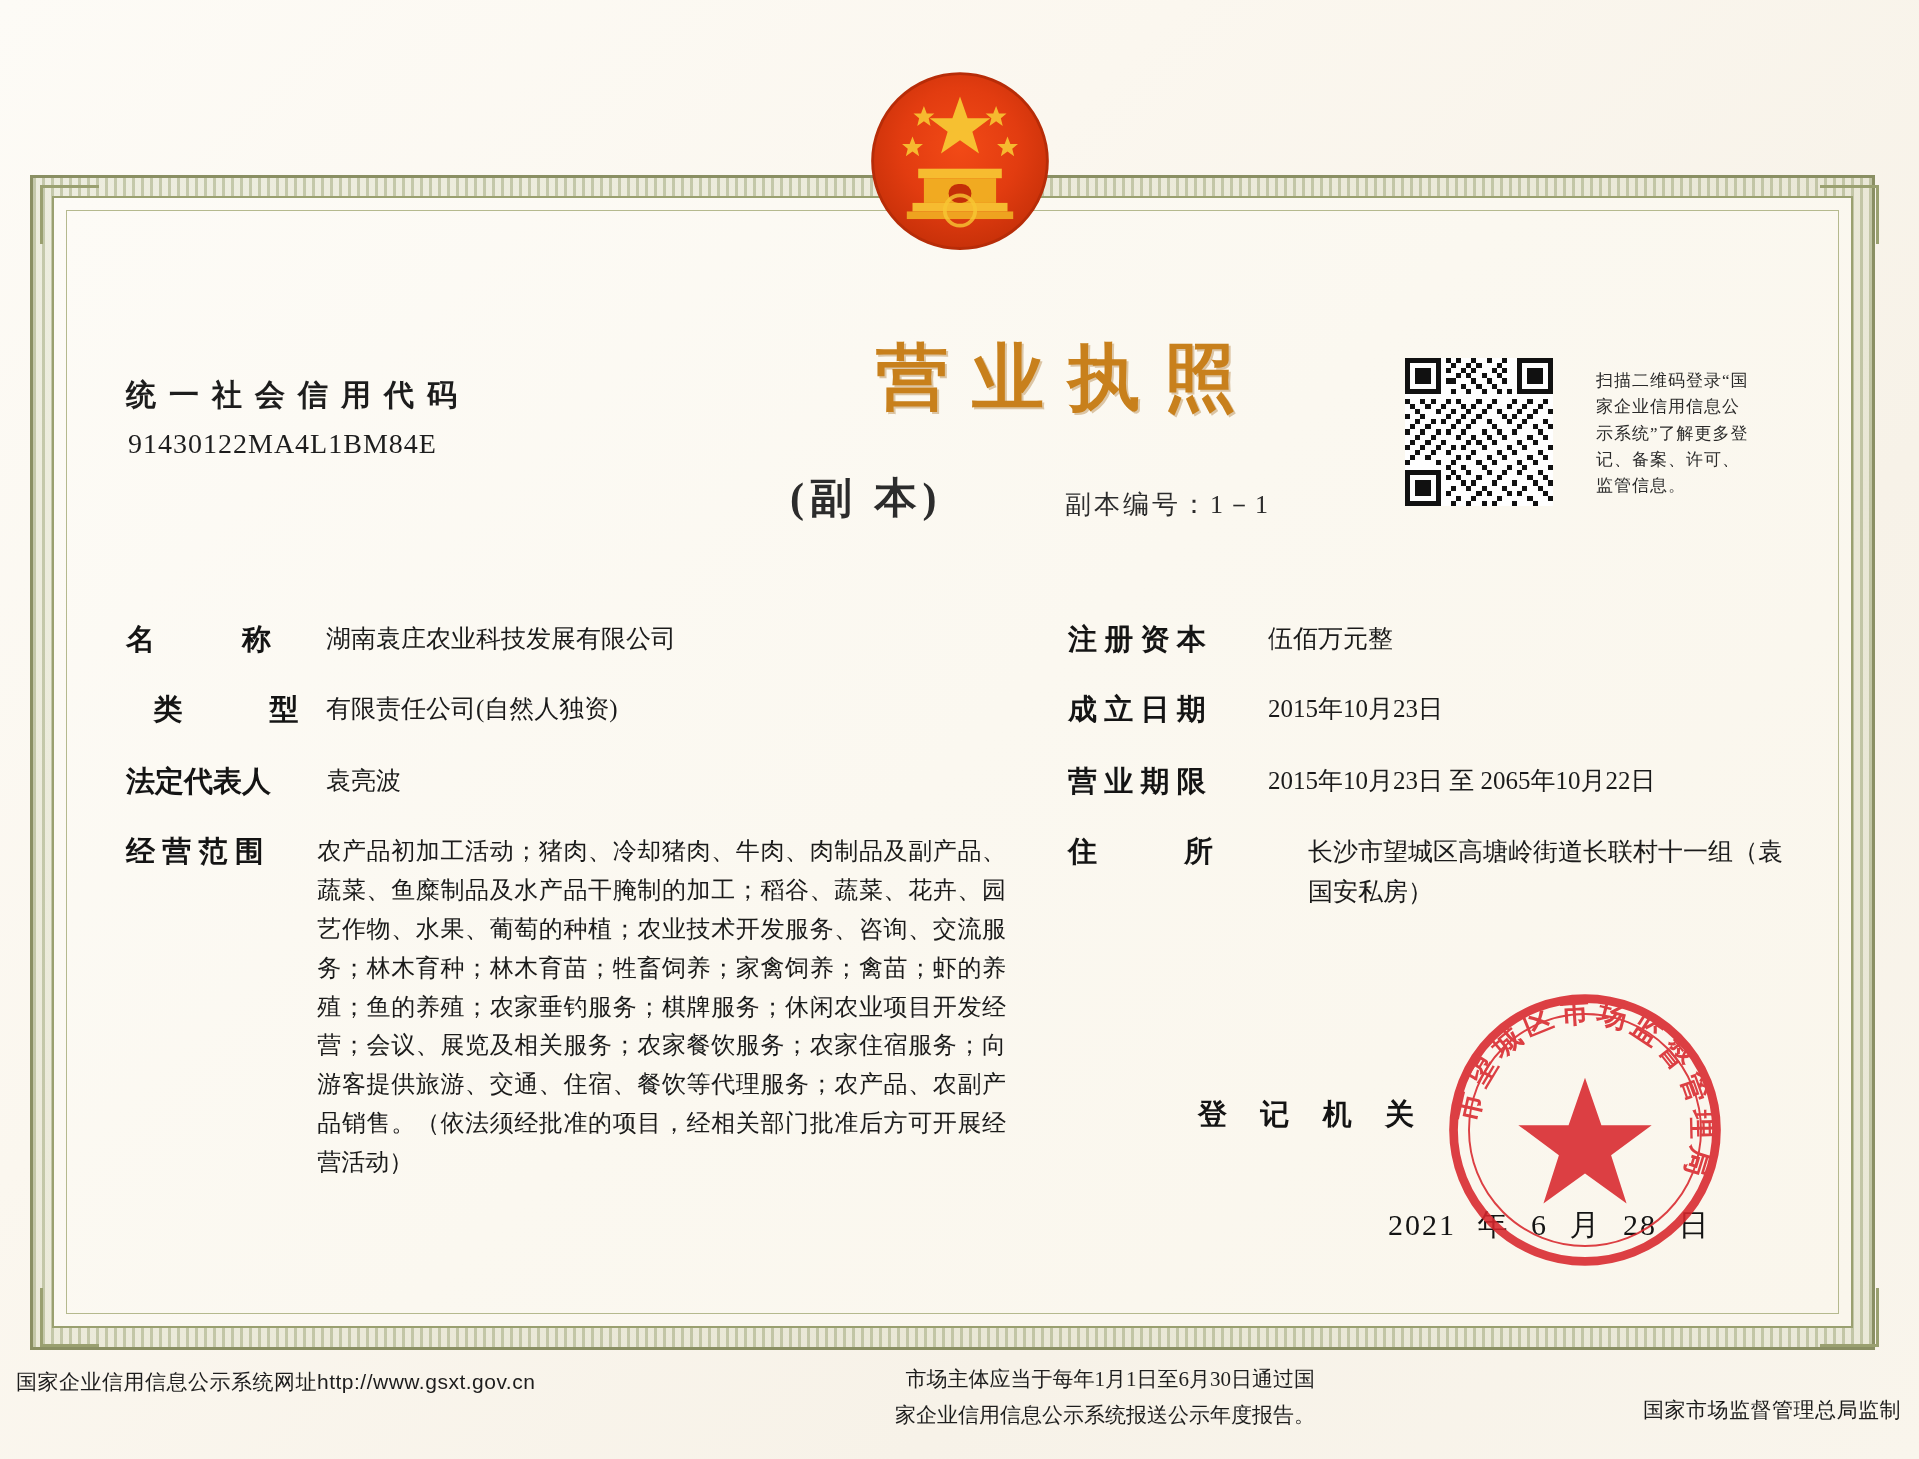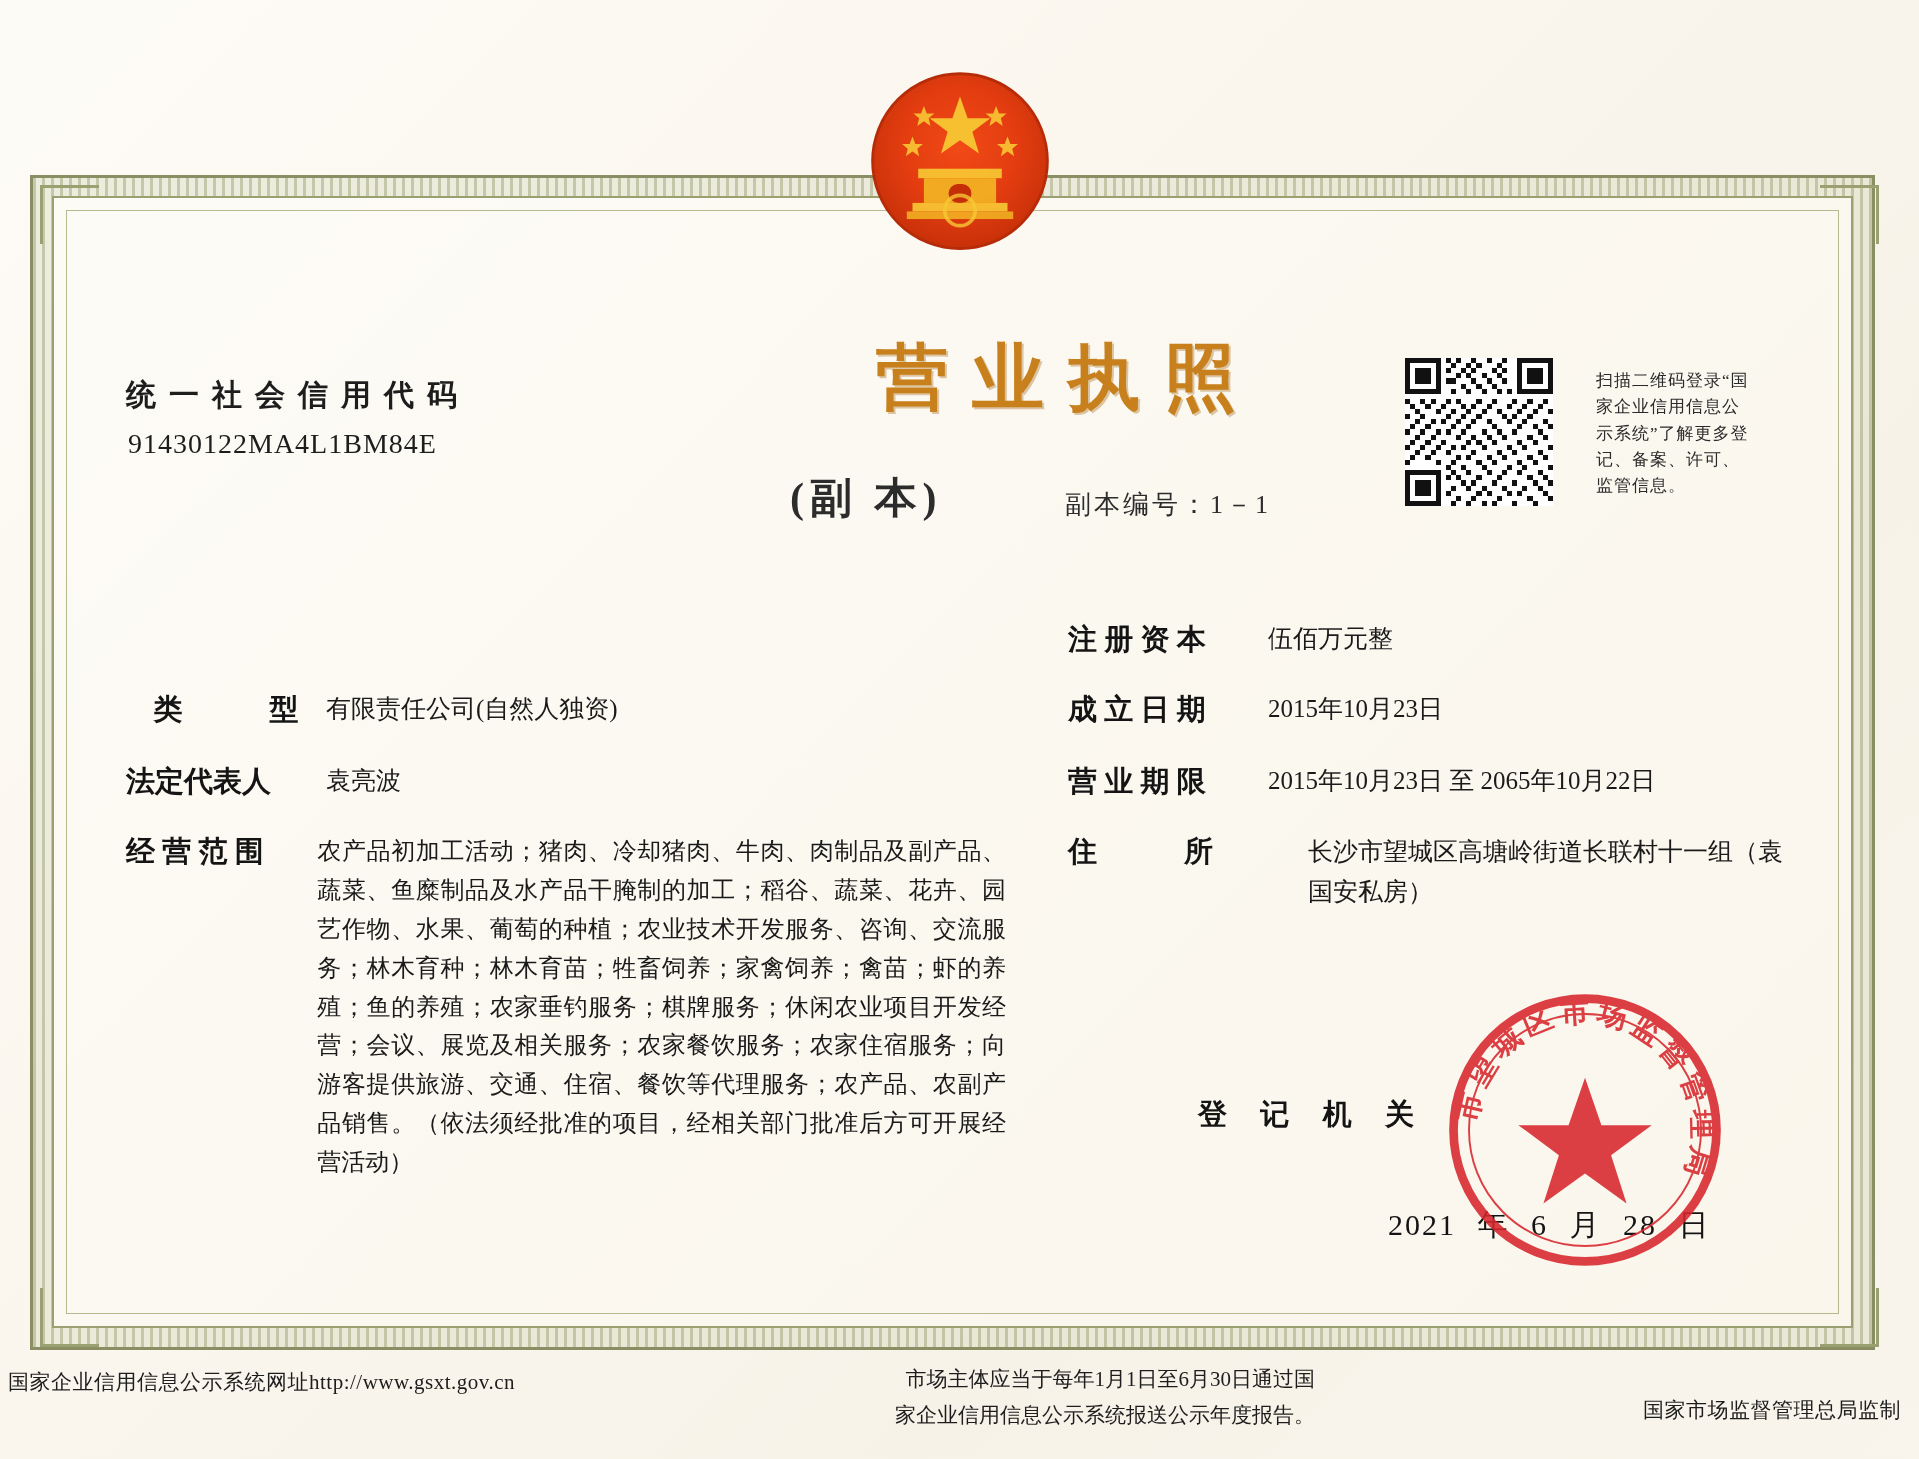--- a/index.html
+++ b/index.html
@@ -227,23 +227,23 @@
     position: absolute;
     left: 0;
     top: 1360px;
     width: 1919px;
     height: 90px;
     font-size: 21px;
     color: #1d1d1d;
   }
   .footer-left {
     position: absolute;
-    left: 8px; top: 8px;
+    left: 16px; top: 8px;
     letter-spacing: 0.5px;
-    font-family: Liberation Serif, serif;
+    font-family: Liberation Sans, sans-serif;
   }
   .footer-center {
     position: absolute;
     left: 895px; top: 2px;
     text-align: right;
     line-height: 1.7;
     font-size: 21px;
   }
   .footer-right {
     position: absolute;
@@ -510,20 +510,24 @@
           <rect x="12" y="28" width="1" height="1"></rect>
           <rect x="15" y="28" width="1" height="1"></rect>
           <rect x="17" y="28" width="1" height="1"></rect>
           <rect x="21" y="28" width="1" height="1"></rect>
           <rect x="25" y="28" width="1" height="1"></rect>
       </g>
     </svg>
   </div>
   <div class="qr-note">扫描二维码登录“国家企业信用信息公示系统”了解更多登记、备案、许可、监管信息。</div>
 
+  <div class="field" id="row-name">
+    <div class="f-label lbl-w">名　　　称</div>
+    <div class="f-value">湖南袁庄农业科技发展有限公司</div>
+  </div>
 
   <div class="field" id="row-type">
     <div class="f-label lbl-w">类　　　型</div>
     <div class="f-value">有限责任公司(自然人独资)</div>
   </div>
 
   <div class="field" id="row-legal">
     <div class="f-label lbl-w">法定代表人</div>
     <div class="f-value">袁亮波</div>
   </div>

